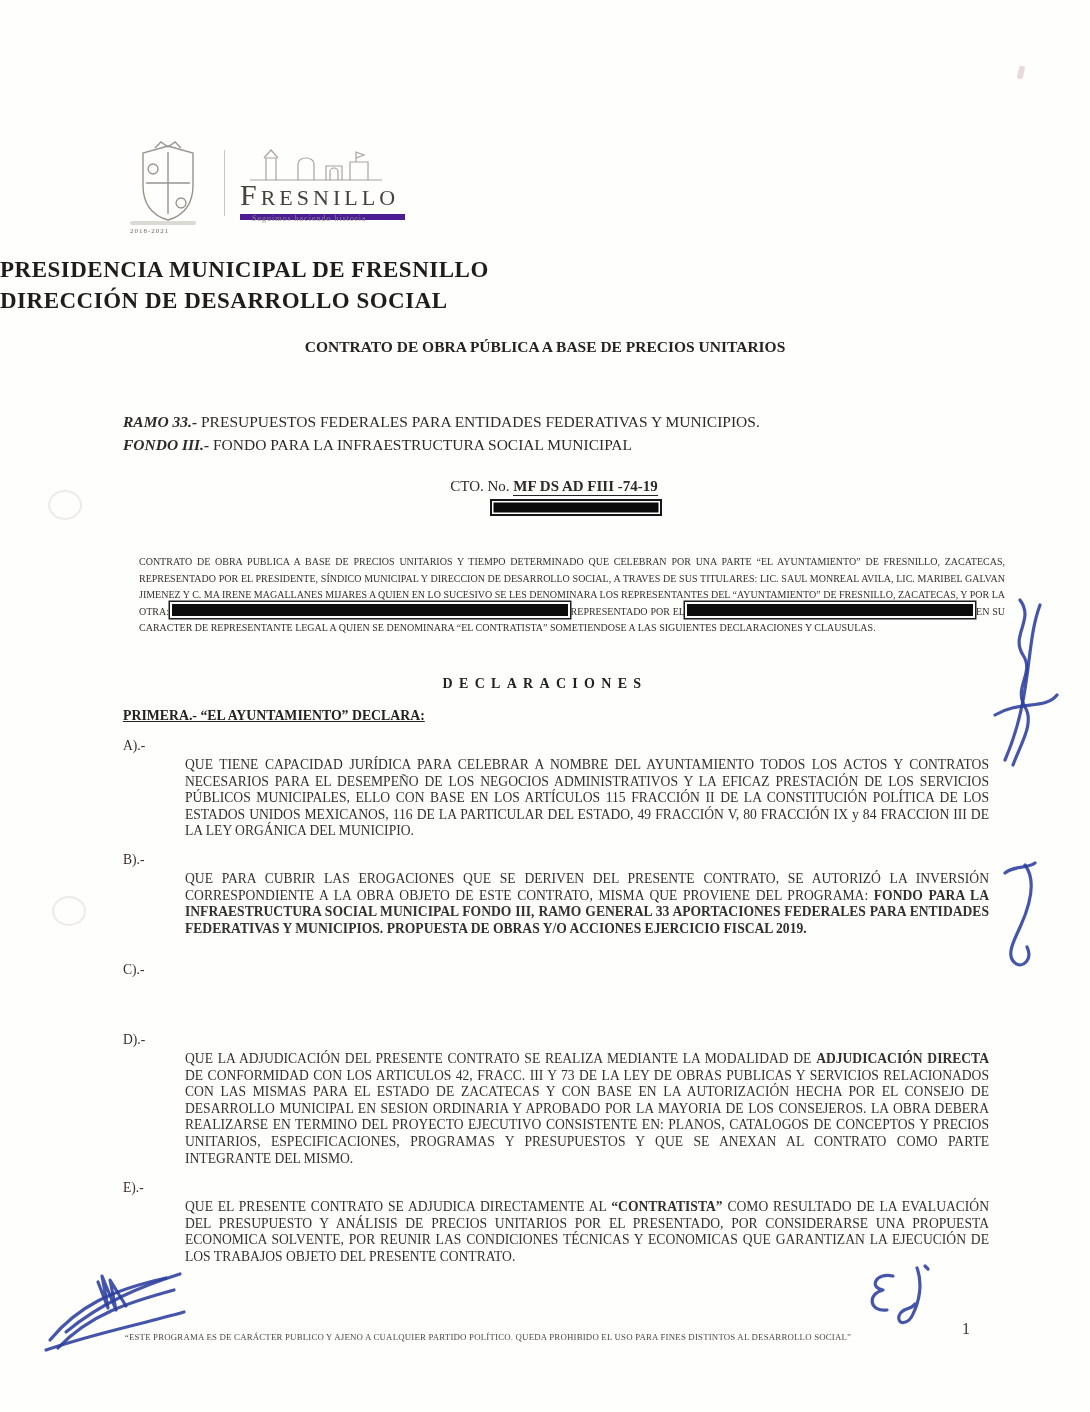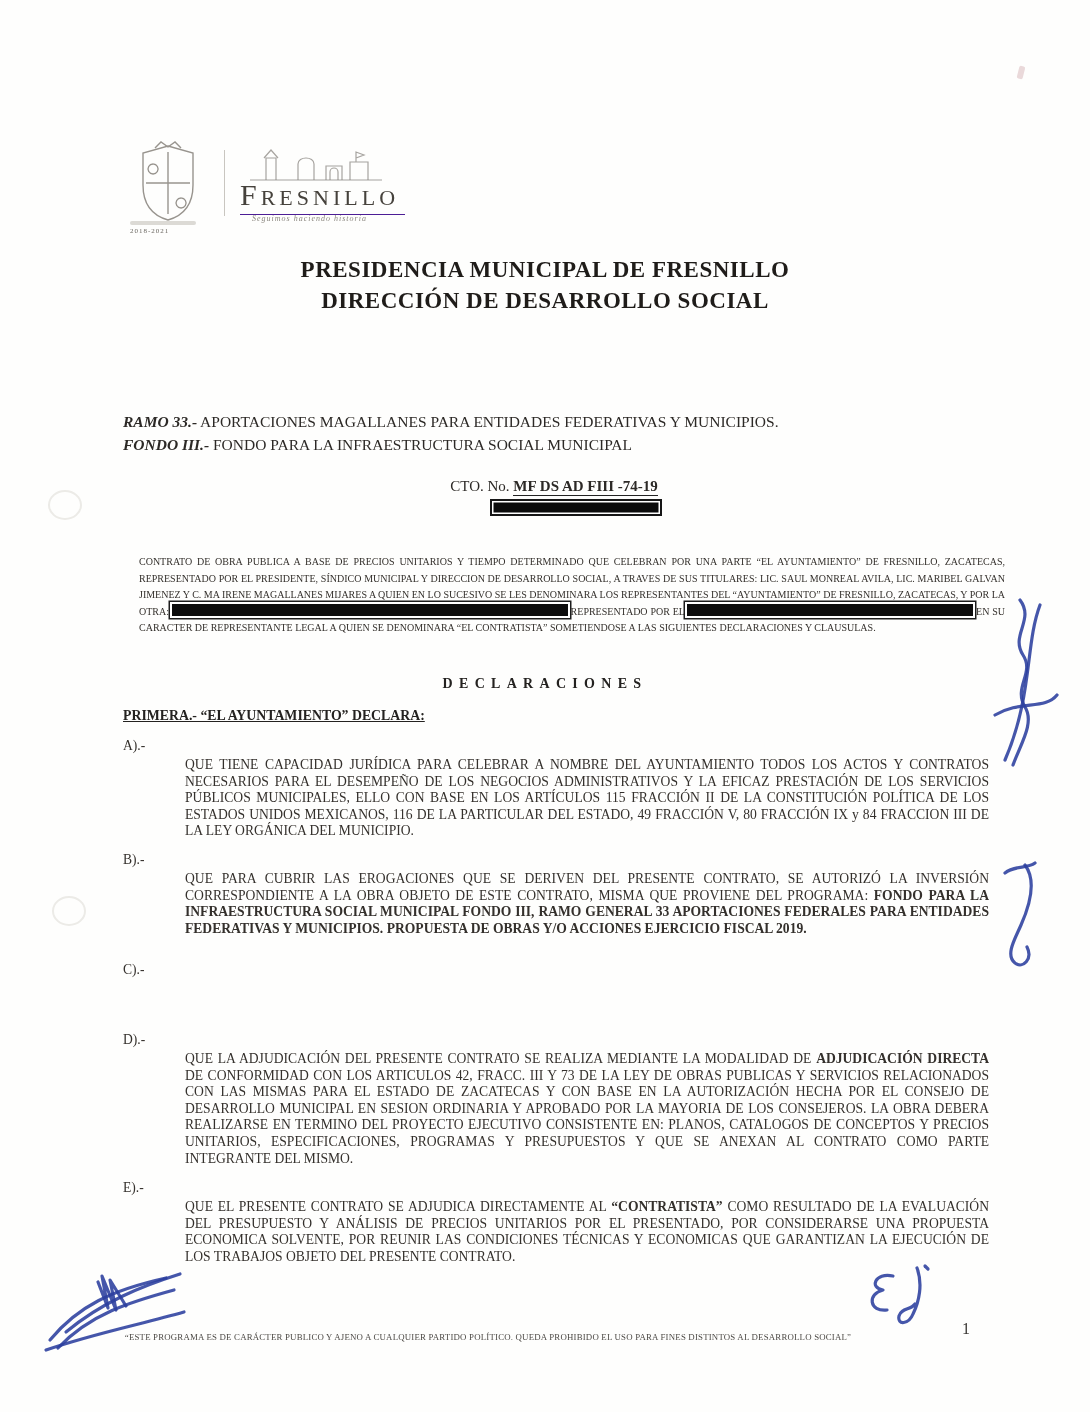--- a/index.html
+++ b/index.html
@@ -13,25 +13,25 @@
   }
   
   .punch-hole{position:absolute;width:30px;height:26px;border:2px solid #ecebe7;border-radius:50%;}
   .top-mark{position:absolute;left:1018px;top:66px;width:6px;height:13px;background:#d9b9bd;opacity:.55;transform:rotate(14deg);border-radius:2px;}
   
   .crest{position:absolute;left:133px;top:140px;}
   .crest-smudge{position:absolute;left:130px;top:221px;width:66px;height:4px;background:#b9b5ae;opacity:.5;border-radius:2px;}
   .crest-caption{position:absolute;left:130px;top:227px;width:70px;font-size:7px;color:#6a6660;text-align:left;letter-spacing:1px;}
   .lh-divider{position:absolute;left:224px;top:150px;width:1px;height:66px;background:#c9c6c0;}
   .skyline{position:absolute;left:246px;top:142px;}
-  .wordmark{position:absolute;left:240px;top:178px;font-size:22px;letter-spacing:4px;color:#46423c;border-bottom:1px solid #4c1d95;padding:0 6px 2px 0;}
+  .wordmark{position:absolute;left:240px;top:178px;font-size:22px;letter-spacing:4px;color:#46423c;border-bottom:6px solid #4c1d95;padding:0 6px 2px 0;}
   .wordmark::first-letter{font-size:30px;}
-  .tagline{position:absolute;left:252px;top:214px;font-size:8px;font-style:italic;color:#8a867f;letter-spacing:1px;}
+  .tagline{position:absolute;left:252px;top:214px;font-size:8px;color:#8a867f;letter-spacing:1px;}
   
-  .doc-title{position:absolute;left:0;top:254px;width:100%;text-align:center;font-weight:700;font-size:23px;line-height:31px;color:#1f1c19;letter-spacing:.5px;}
+  .doc-title{position:absolute;left:0;top:254px;width:100%;font-weight:700;font-size:23px;line-height:31px;color:#1f1c19;letter-spacing:.5px;}
   .doc-subtitle{position:absolute;left:0;top:338px;width:100%;text-align:center;font-weight:700;font-size:15.5px;color:#262320;}
   .program{position:absolute;left:123px;top:410px;width:866px;font-size:15.5px;line-height:23px;color:#2c2926;}
   .program .lbl{font-weight:700;font-style:italic;}
   .cto-line{position:absolute;left:9px;top:478px;width:100%;text-align:center;font-size:15px;color:#2c2926;}
   .cto-line .val{font-weight:700;border-bottom:1.5px solid #222;padding-bottom:1px;}
   .cto-redaction{position:absolute;left:490px;top:499px;width:168px;height:13px;background:#0b0b0b;border:2px solid #161616;box-shadow:inset 0 0 0 1.5px #fff;}
   
   .body-text{font-size:10px;line-height:16.6px;text-align:justify;color:#34302c;margin:16px;}
   .intro{position:absolute;left:123px;top:538px;width:866px;}
   .redact{display:inline-block;background:#0c0c0c;height:12px;vertical-align:-1px;box-shadow:0 0 0 2px #fff,0 0 0 3.5px #1c1c1c;}
@@ -85,23 +85,24 @@
       <path d="M104,38 L104,20 L122,20 L122,38 M110,20 L110,10 L118,13 L110,16"></path>
     </svg>
   </div>
   <div class="wordmark">FRESNILLO</div>
   <div class="tagline">Seguimos haciendo historia</div>
 
   <div class="doc-title">
     <div>PRESIDENCIA MUNICIPAL DE FRESNILLO</div>
     <div>DIRECCIÓN DE DESARROLLO SOCIAL</div>
   </div>
+  <div class="doc-subtitle">CONTRATO DE OBRA PÚBLICA A BASE DE PRECIOS UNITARIOS</div>
 
   <div class="program">
-    <div><span class="lbl">RAMO 33.-</span><span> APORTACIONES MAGALLANES PARA ENTIDADES FEDERATIVAS Y MUNICIPIOS.</span></div>
+    <div><span class="lbl">RAMO 33.-</span><span> PRESUPUESTOS FEDERALES PARA ENTIDADES FEDERATIVAS Y MUNICIPIOS.</span></div>
     <div><span class="lbl">FONDO III.-</span><span> FONDO PARA LA INFRAESTRUCTURA SOCIAL MUNICIPAL</span></div>
   </div>
 
   <div class="cto-line">
     <span>CTO. No. </span><span class="val">MF DS AD FIII -74-19</span>
   </div>
   <div class="cto-redaction"></div>
 
   <p class="body-text intro">
     <span>CONTRATO  DE OBRA PUBLICA A BASE DE PRECIOS UNITARIOS Y TIEMPO DETERMINADO QUE CELEBRAN POR UNA PARTE “EL AYUNTAMIENTO” DE FRESNILLO, ZACATECAS, REPRESENTADO POR EL PRESIDENTE, SÍNDICO MUNICIPAL Y DIRECCION DE DESARROLLO SOCIAL, A TRAVES DE SUS TITULARES: LIC. SAUL MONREAL AVILA, LIC. MARIBEL GALVAN JIMENEZ Y C. MA IRENE MAGALLANES MIJARES A QUIEN EN LO SUCESIVO SE LES DENOMINARA LOS REPRESENTANTES DEL “AYUNTAMIENTO” DE FRESNILLO, ZACATECAS, Y POR LA OTRA: </span><span class="redact w1"></span><span> REPRESENTADO POR EL </span><span class="redact w2"></span><span> EN SU CARACTER DE REPRESENTANTE LEGAL A QUIEN SE DENOMINARA “EL CONTRATISTA” SOMETIENDOSE A LAS SIGUIENTES DECLARACIONES Y CLAUSULAS.</span>

